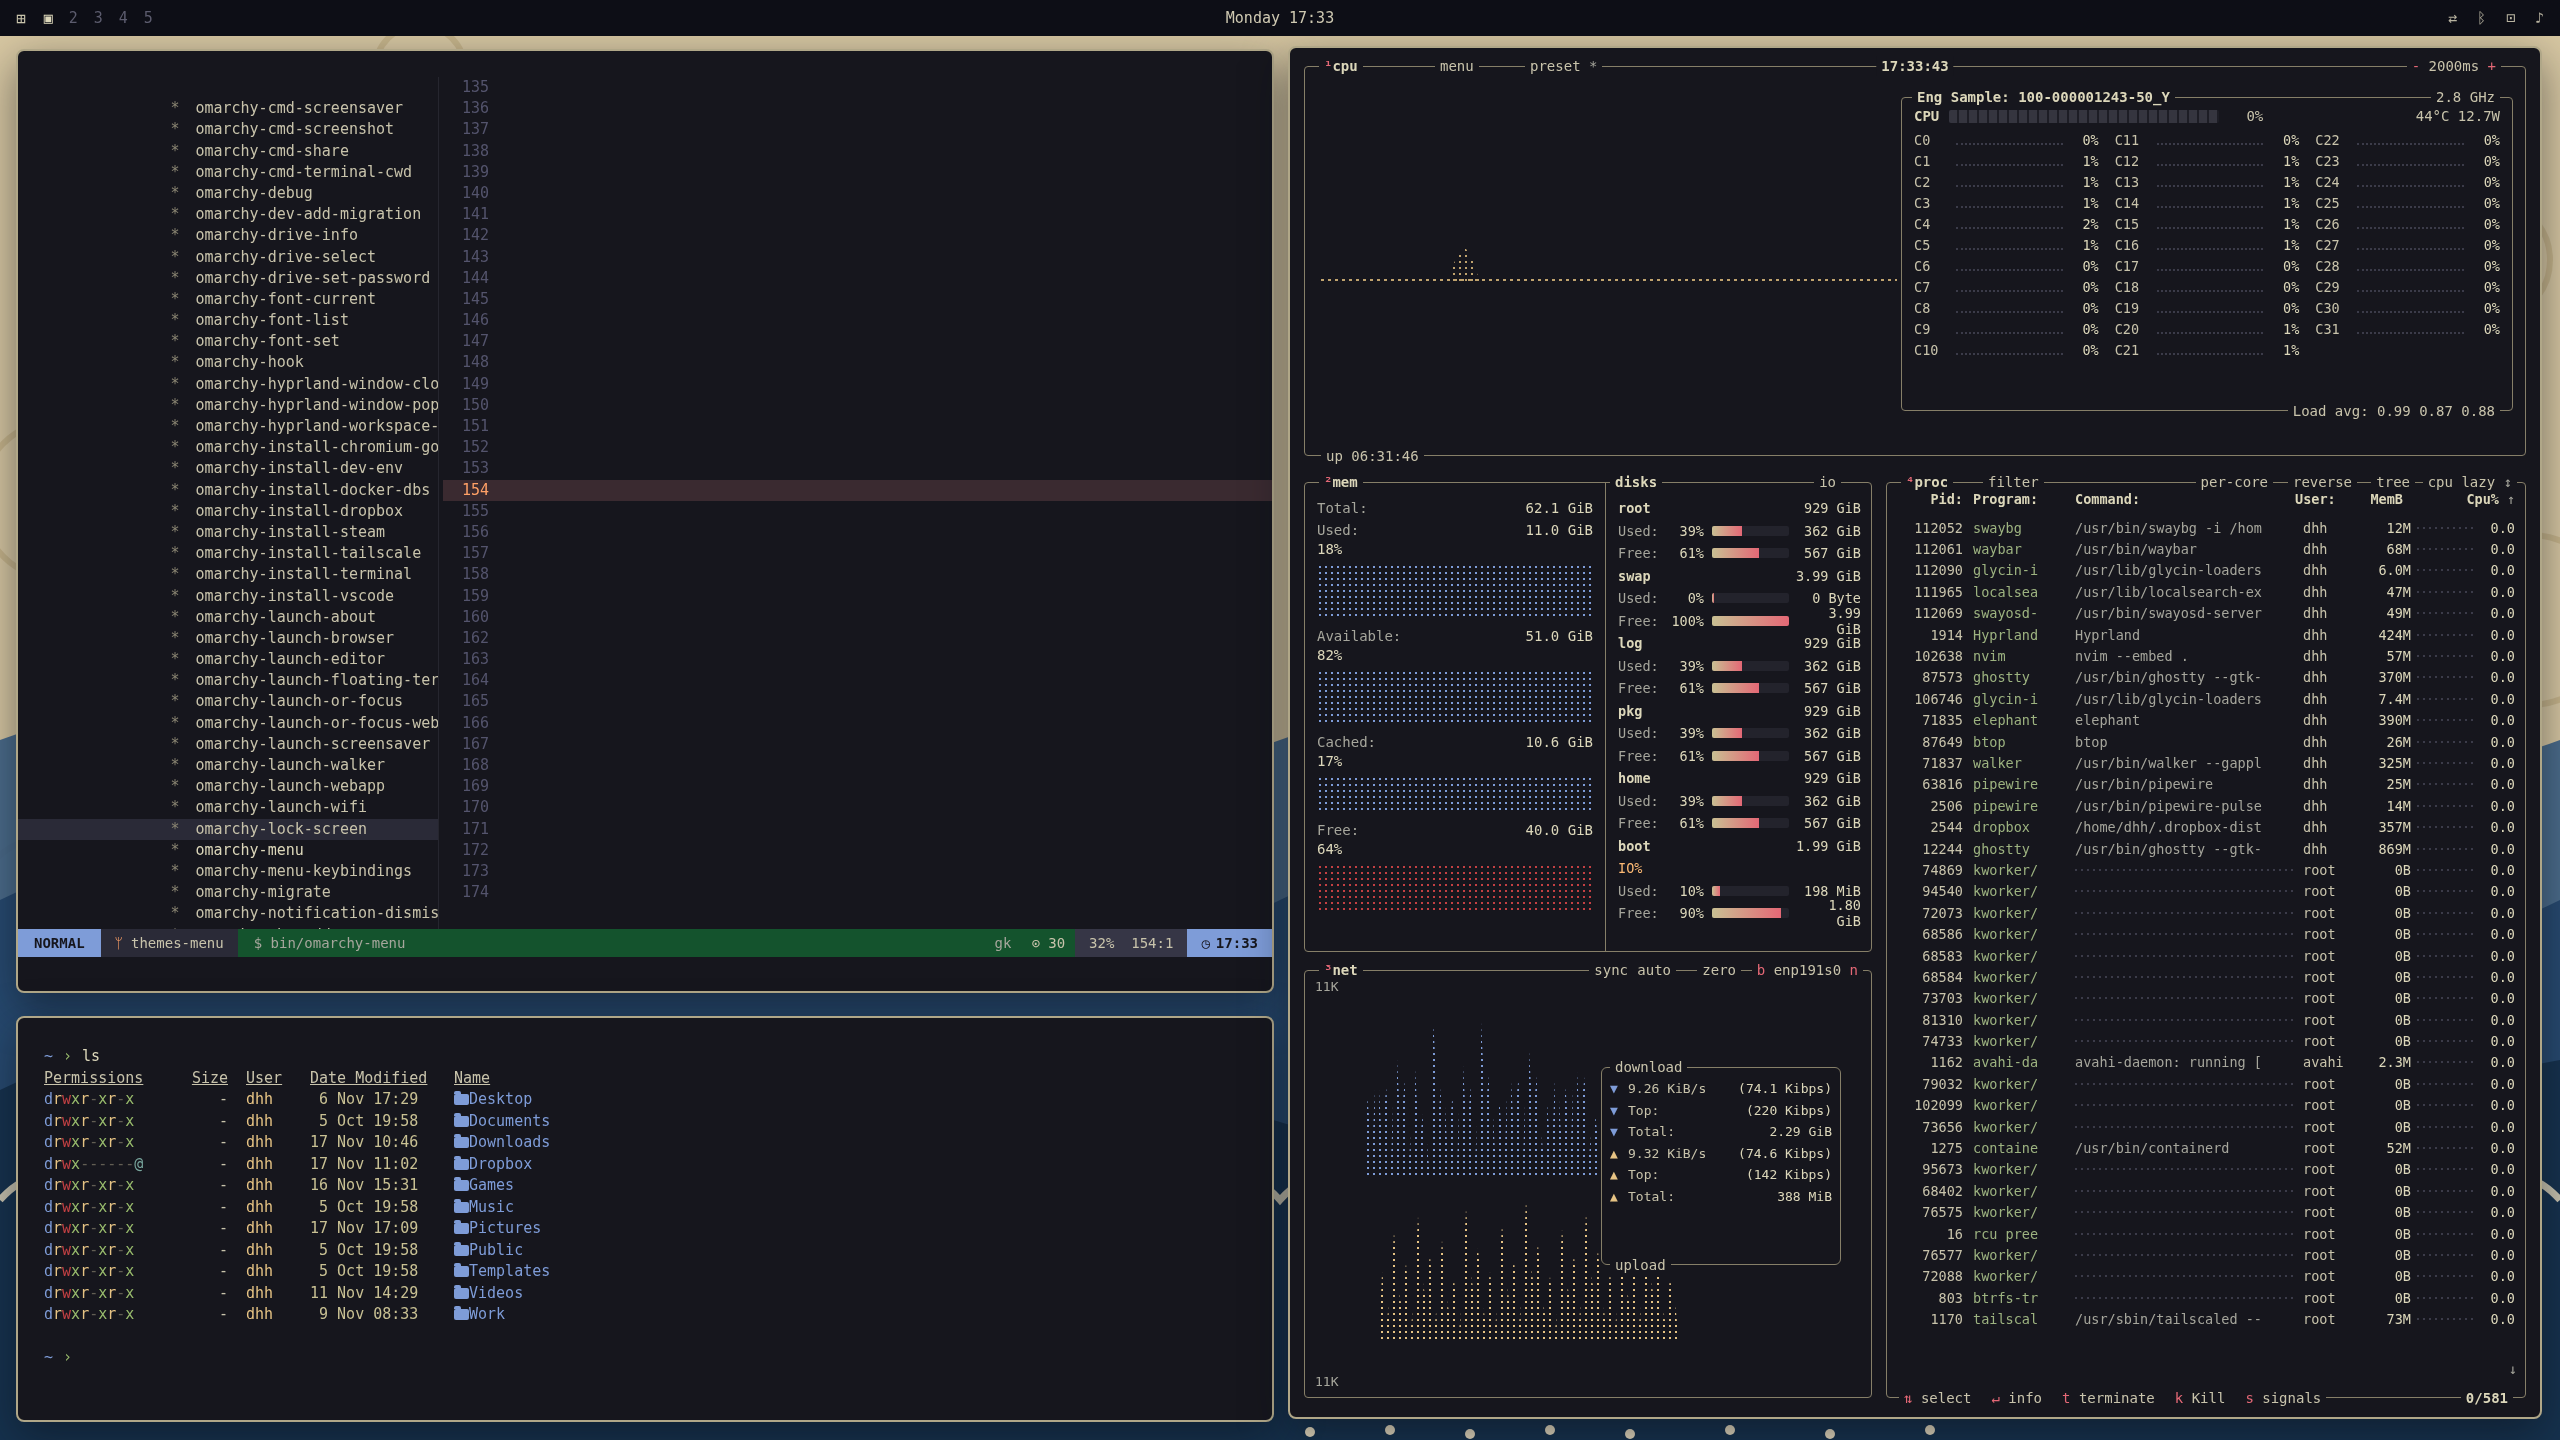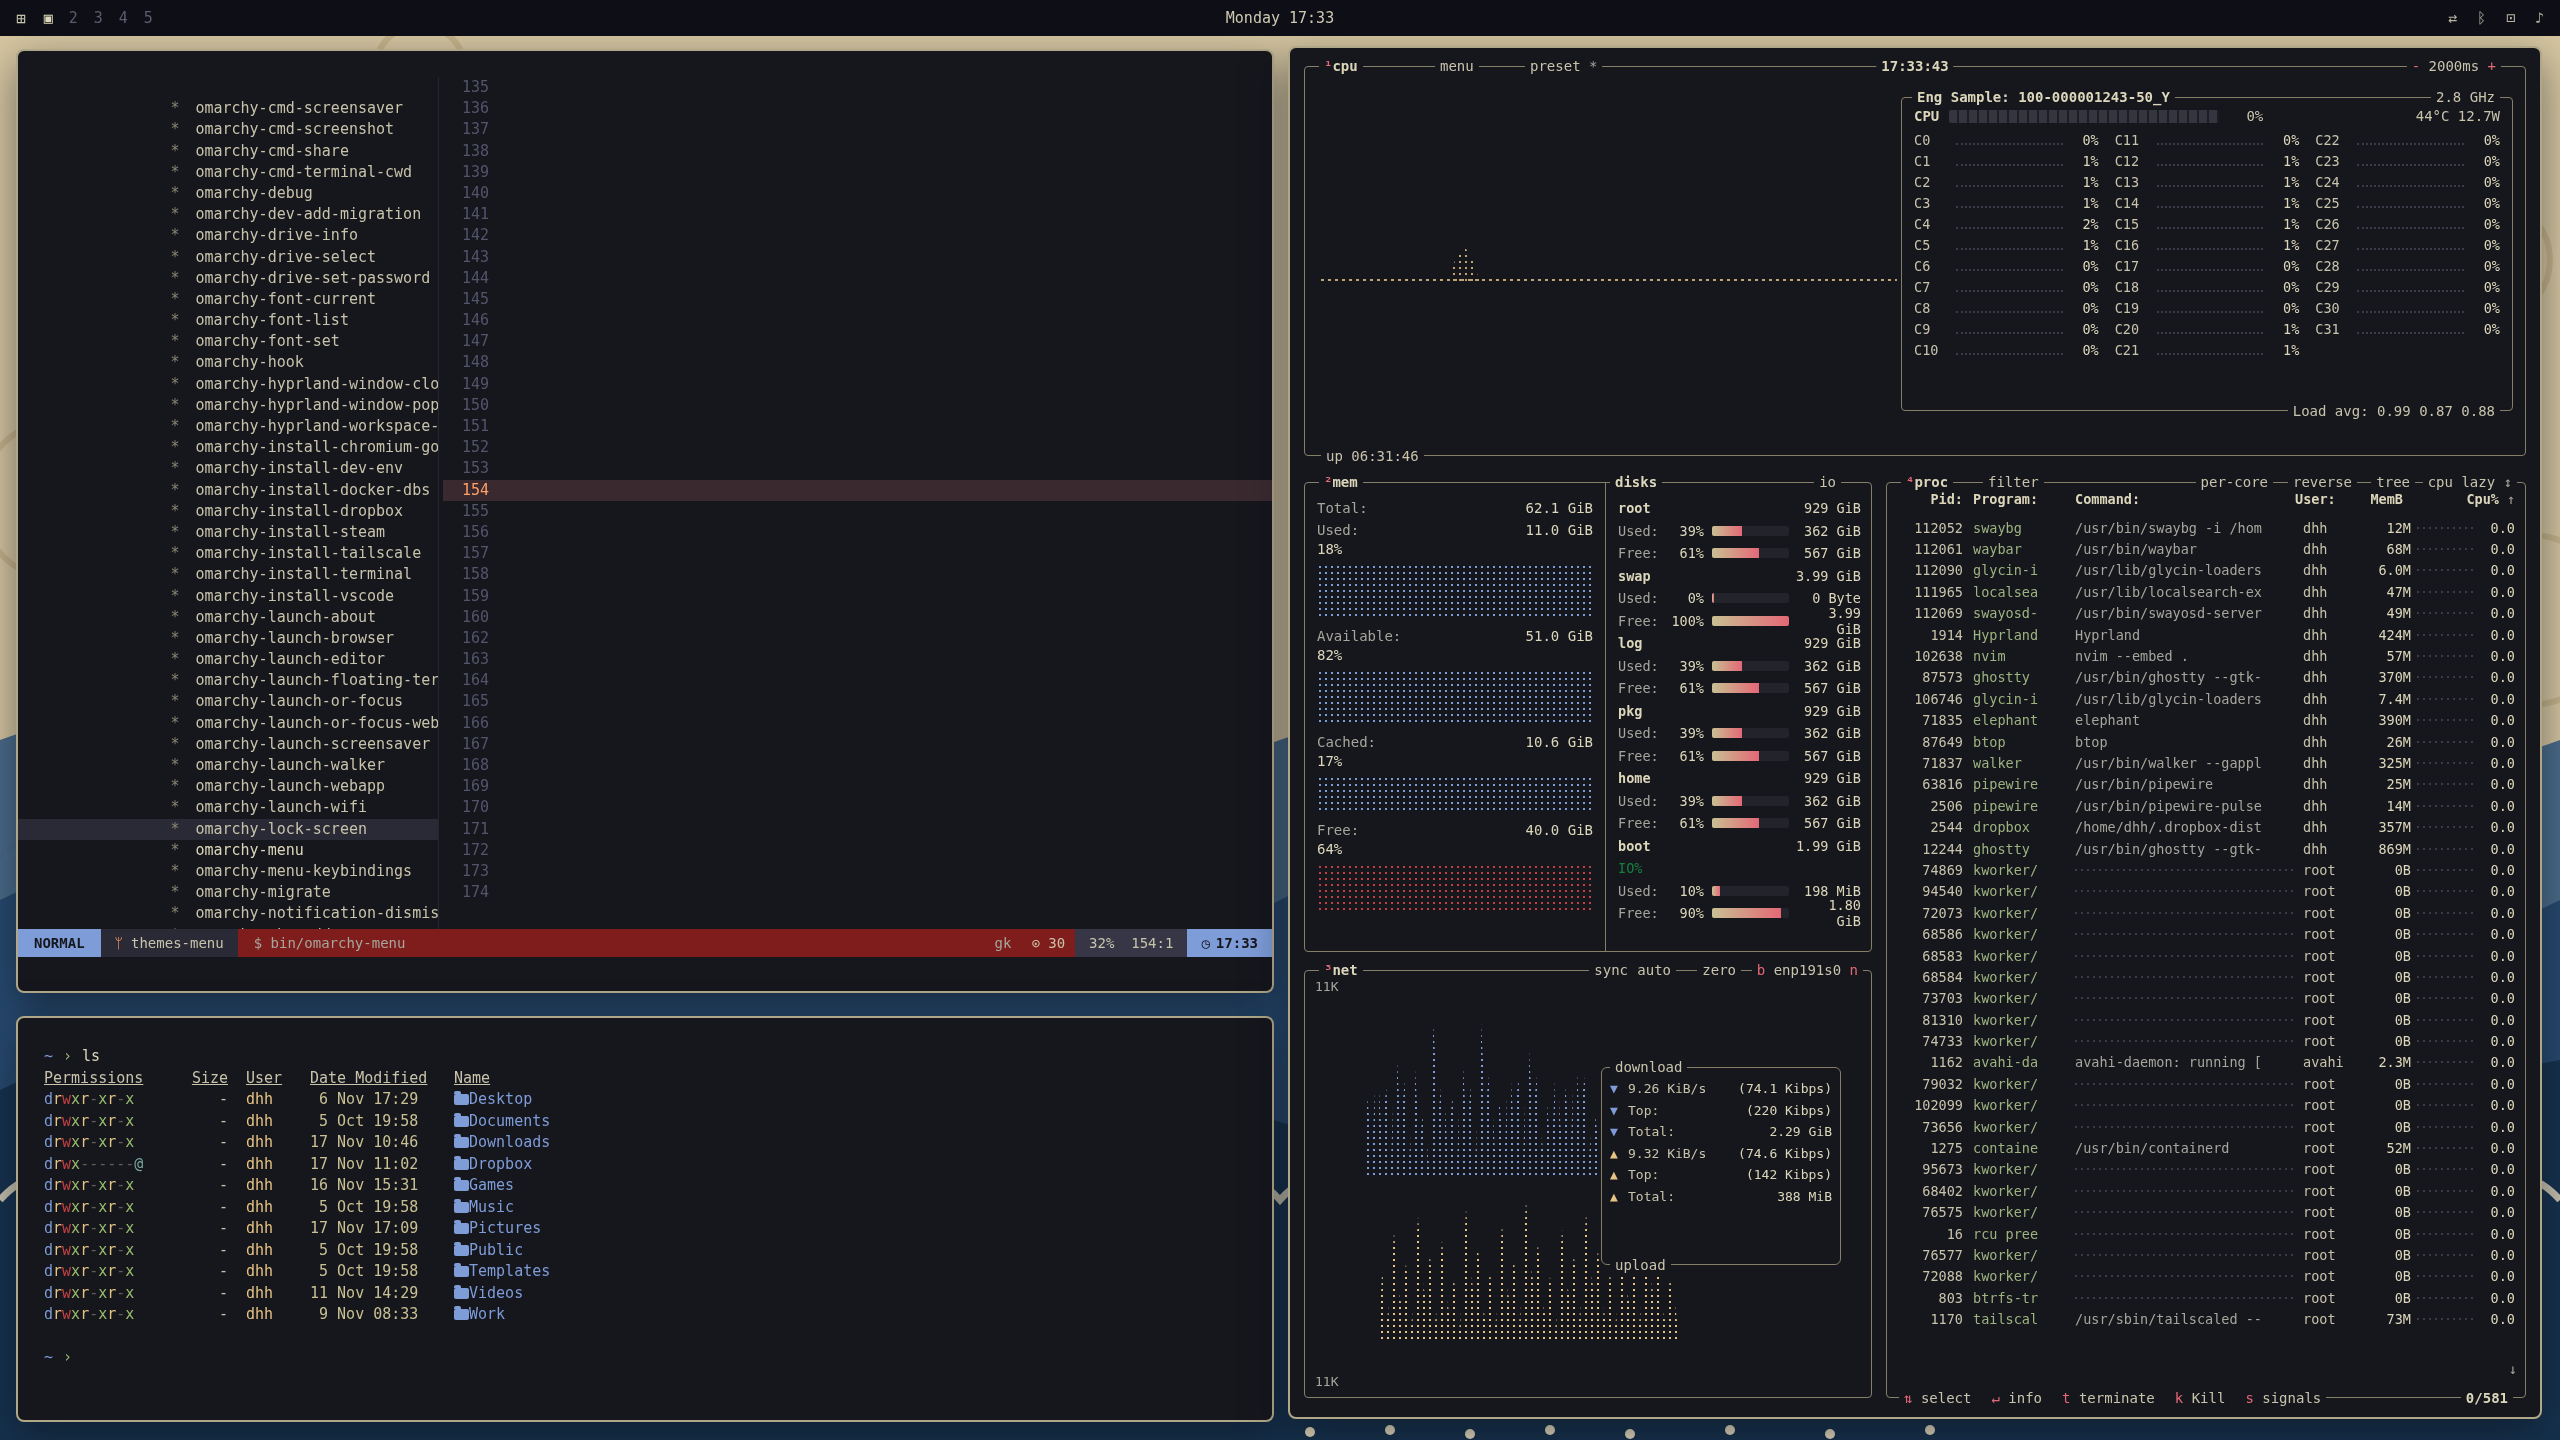--- a/index.html
+++ b/index.html
@@ -32,21 +32,21 @@
   .file-row{height:21.2px;line-height:21.2px;font-size:15px;color:#c8c3ab;white-space:pre;padding-left:44px}
   .file-row .star{color:#8a8572;margin-right:16px}
   .file-row[data-active="true"]{background:#2a2a37;color:#dcd7ba}
   .code-pane{flex:1;border-left:1px solid #26262f;overflow:hidden;padding-left:4px}
   .code-line{display:flex;height:21.2px;line-height:21.2px;font-size:15px;white-space:pre}
   .code-line .ln{width:46px;text-align:right;color:#54546d;margin-right:16px;flex:none}
   .code-line[data-hl="true"]{background:#3a2a30}
   .code-line[data-hl="true"] .ln{color:#ffa066}
   .ct{white-space:pre;overflow:hidden}
   .ct .d{color:#c8c3ab}
-  .statusline{height:28px;display:flex;align-items:stretch;font-size:14px;background:#7f1d1d;color:#a6a69c}
+  .statusline{height:28px;display:flex;align-items:stretch;font-size:14px;background:#14532d;color:#a6a69c}
   .statusline>*{display:flex;align-items:center}
   .sl-mode{background:#7e9cd8;color:#16161d;font-weight:bold;padding:0 16px}
   .sl-branch{background:#2a2a37;padding:0 14px;gap:8px;color:#c8c3ab}
   .sl-branch .bicon{color:#ffa066}
   .sl-cmd{padding:0 16px;flex:1}
   .sl-keys{padding:0 10px}
   .sl-lsp{padding:0 10px;color:#c8c3ab}
   .sl-pos{background:#363646;padding:0 14px;color:#c8c3ab;white-space:pre}
   .sl-time{background:#7e9cd8;color:#16161d;font-weight:bold;padding:0 14px;gap:6px}
   .cmdarea{height:34px}
@@ -102,21 +102,21 @@
   .mlabel{color:#a6a69c}
   .mval{color:#dcd7ba}
   .mpct{height:20px;color:#dcd7ba}
   .mgraph{margin:3px 0 9px;background-image:radial-gradient(var(--c) 1.3px,transparent 1.4px);background-size:6px 6px;height:calc(var(--h)*1px)}
 
   .disks-area{position:absolute;left:300px;top:0;bottom:0;right:0;border-left:1px solid #867f68;padding:14px 10px 6px 12px}
   .disk-row{display:flex;align-items:center;height:22.5px;font-size:13.5px}
   .disk-row[data-t="name"]{justify-content:space-between}
   .disk-row[data-t="name"] .da{font-weight:bold;color:#dcd7ba}
   .disk-row[data-t="name"] .db{color:#dcd7ba}
-  .disk-row[data-t="label"] .da{color:#15803d}
+  .disk-row[data-t="label"] .da{color:#fdba74}
   .disk-row[data-t="bar"] .da{width:48px;color:#a6a69c}
   .disk-row[data-t="bar"] .dp{width:38px;text-align:right;color:#dcd7ba}
   .dmeter{flex:1;height:10px;margin:0 8px;background:#23232c;border-radius:2px;overflow:hidden}
   .dmeter i{display:block;height:100%;width:calc(var(--f)*1%);background:linear-gradient(90deg,#c8c093,#e46876)}
   .disk-row[data-t="bar"] .db{width:64px;text-align:right;color:#dcd7ba}
 
   .spiky{clip-path:polygon(0% 100%,1% 55%,3% 85%,5% 30%,7% 75%,9% 50%,11% 90%,13% 20%,15% 70%,17% 45%,19% 88%,21% 35%,23% 80%,25% 60%,27% 92%,29% 15%,31% 65%,33% 40%,35% 85%,37% 55%,39% 90%,41% 25%,43% 72%,45% 48%,47% 88%,49% 10%,51% 60%,53% 38%,55% 82%,57% 58%,59% 92%,61% 28%,63% 70%,65% 45%,67% 86%,69% 18%,71% 64%,73% 42%,75% 84%,77% 56%,79% 90%,81% 30%,83% 74%,85% 50%,87% 88%,89% 22%,91% 68%,93% 44%,95% 86%,97% 60%,99% 80%,100% 100%)}
   .netdown{position:absolute;left:60px;top:26px;width:236px;height:182px;z-index:1;
     background-image:radial-gradient(#7e9cd8 1.3px,transparent 1.4px);background-size:6px 6px}
   .netup{position:absolute;left:74px;top:214px;width:300px;height:158px;z-index:1;

